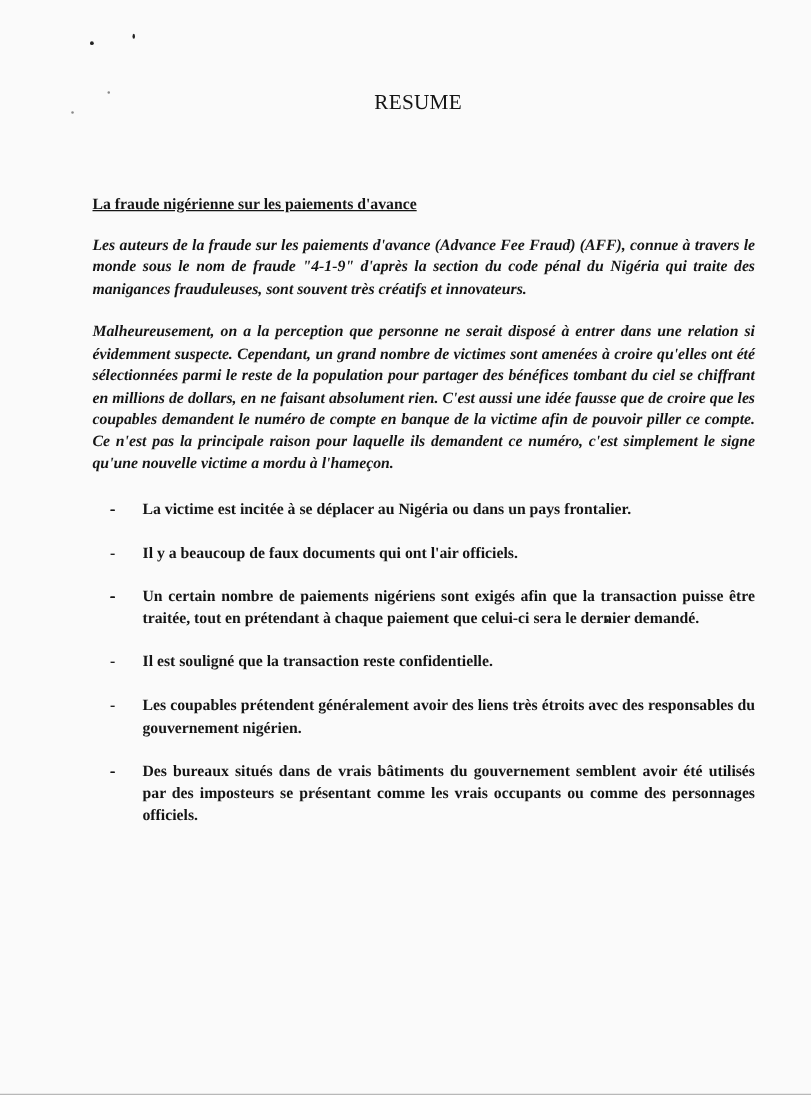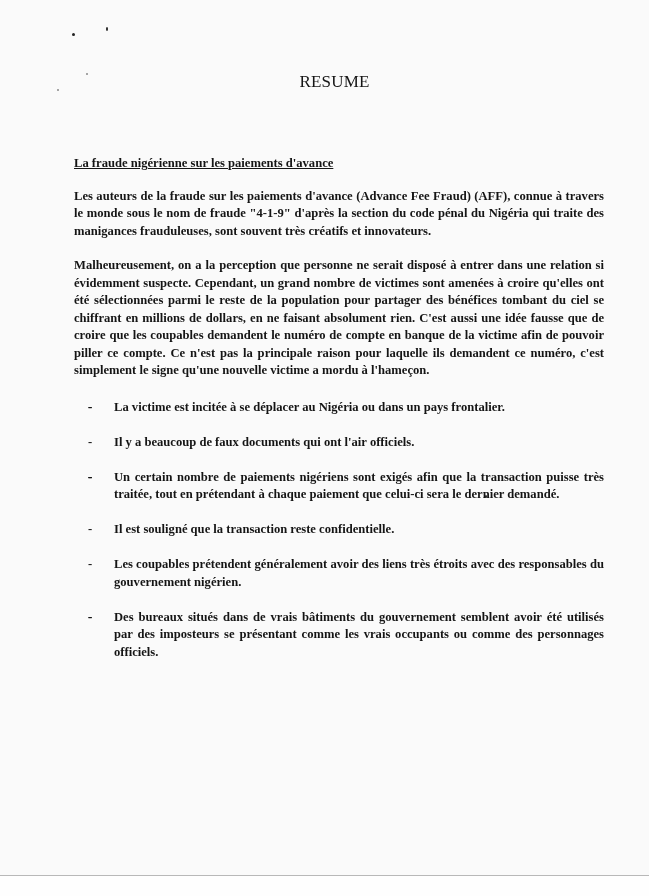--- a/index.html
+++ b/index.html
@@ -28,21 +28,21 @@
     text-align: center; font-weight: normal; font-size: 17px;
     letter-spacing: 0.2px; padding-left: 20px; box-sizing: border-box;
   }
   .content {
     position: absolute; left: 74px; top: 124px; width: 530px;
     font-size: 12.6px; line-height: 17.5px; font-weight: bold; margin-top: 31px;
   }
   .section-heading {
     text-decoration: underline; margin: 0 0 15px 0; font-weight: bold;
   }
-  p { margin: 0 0 17px 0; text-align: justify; }
+  p { margin: 0 0 17px 0; text-align: justify; font-style: italic; }
   ul.bullets { list-style: none; margin: 0; padding: 0; }
   ul.bullets li {
     position: relative; padding-left: 40px; margin-bottom: 17.5px;
     text-align: justify;
   }
   ul.bullets li .dash { position: absolute; left: 14px; top: 0; }
 </style>
 </head>
 <body>
 
@@ -59,21 +59,21 @@
     <div class="section-heading">La fraude nigérienne sur les paiements d'avance</div>
     <p>Les auteurs de la fraude sur les paiements d'avance (Advance Fee Fraud) (AFF), connue à travers le monde sous le nom de fraude "4-1-9" d'après la section du code pénal du Nigéria qui traite des manigances frauduleuses, sont souvent très créatifs et innovateurs.</p>
     <p style="margin-bottom:19px;">Malheureusement, on a la perception que personne ne serait disposé à entrer dans une relation si évidemment suspecte.  Cependant, un grand nombre de victimes sont amenées à croire qu'elles ont été sélectionnées parmi le reste de la population pour partager des bénéfices tombant du ciel se chiffrant en millions de dollars, en ne faisant absolument rien.  C'est aussi une idée fausse que de croire que les coupables demandent le numéro de compte en banque de la victime afin de pouvoir piller ce compte.  Ce n'est pas la principale raison pour laquelle ils demandent ce numéro, c'est simplement le signe qu'une nouvelle victime a mordu à l'hameçon.</p>
 
     <ul class="bullets">
       <li><span class="dash">-</span></li>
       <li><span class="dash">-</span><span>La victime est incitée à se déplacer au Nigéria ou dans un pays frontalier.</span></li>
       <li><span class="dash">-</span><span>Il y a beaucoup de faux documents qui ont l'air officiels.</span></li>
       <li><span class="dash">-</span></li>
       <li><span class="dash">-</span></li>
-      <li><span class="dash">-</span><span>Un certain nombre de paiements nigériens sont exigés afin que la transaction puisse très traitée, tout en prétendant à chaque paiement que celui-ci sera le dernier demandé.</span></li>
+      <li><span class="dash">-</span><span>Un certain nombre de paiements nigériens sont exigés afin que la transaction puisse être traitée, tout en prétendant à chaque paiement que celui-ci sera le dernier demandé.</span></li>
       <li><span class="dash">-</span><span>Il est souligné que la transaction reste confidentielle.</span></li>
       <li><span class="dash">-</span><span>Les coupables prétendent généralement avoir des liens très étroits avec des responsables du gouvernement nigérien.</span></li>
       <li><span class="dash">-</span></li>
       <li><span class="dash">-</span><span>Des bureaux situés dans de vrais bâtiments du gouvernement semblent avoir été utilisés par des imposteurs se présentant comme les vrais occupants ou comme des personnages officiels.</span></li>
     </ul>
   </div>
 </div>
 <div class="bottom-edge"></div>
 <div class="below"></div>
 

